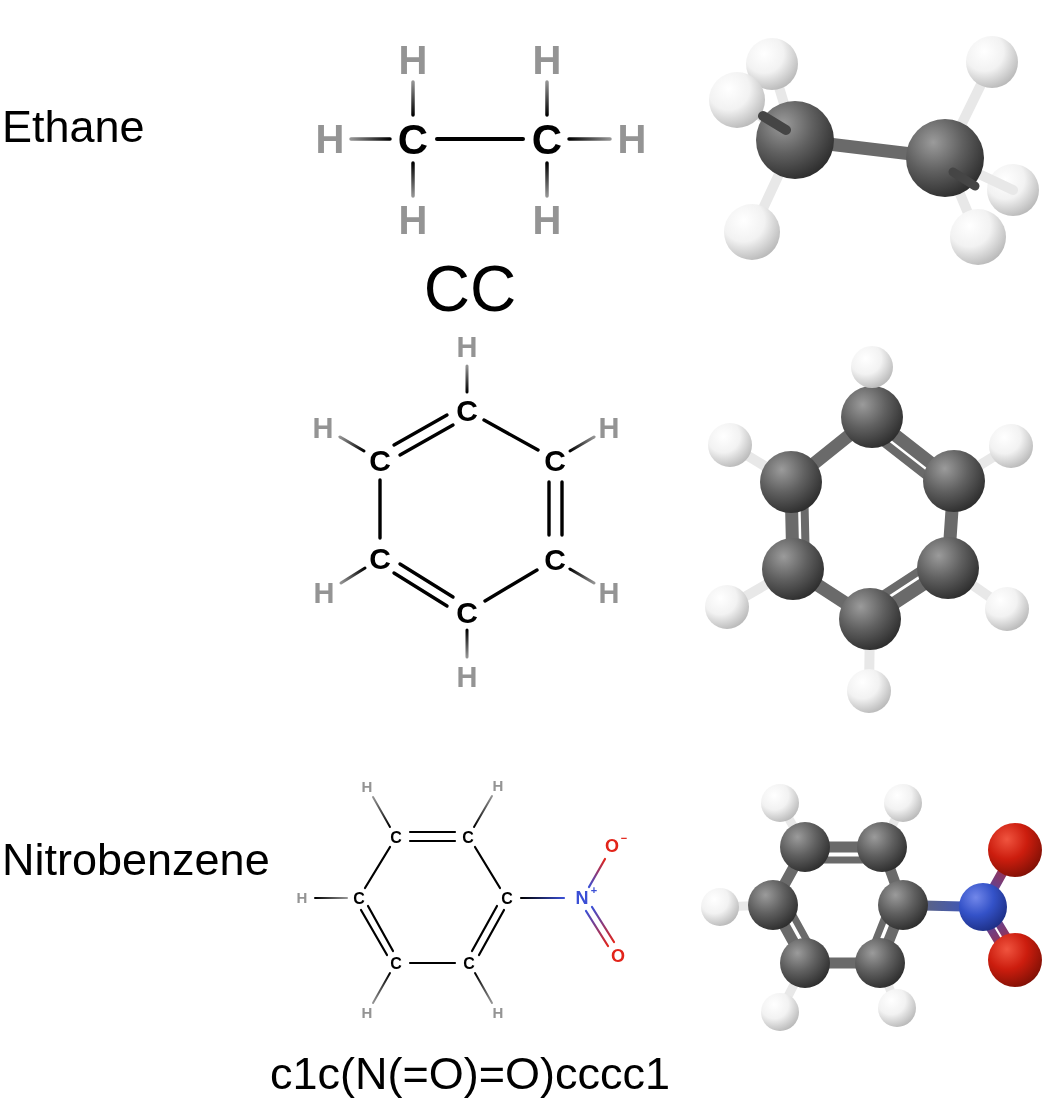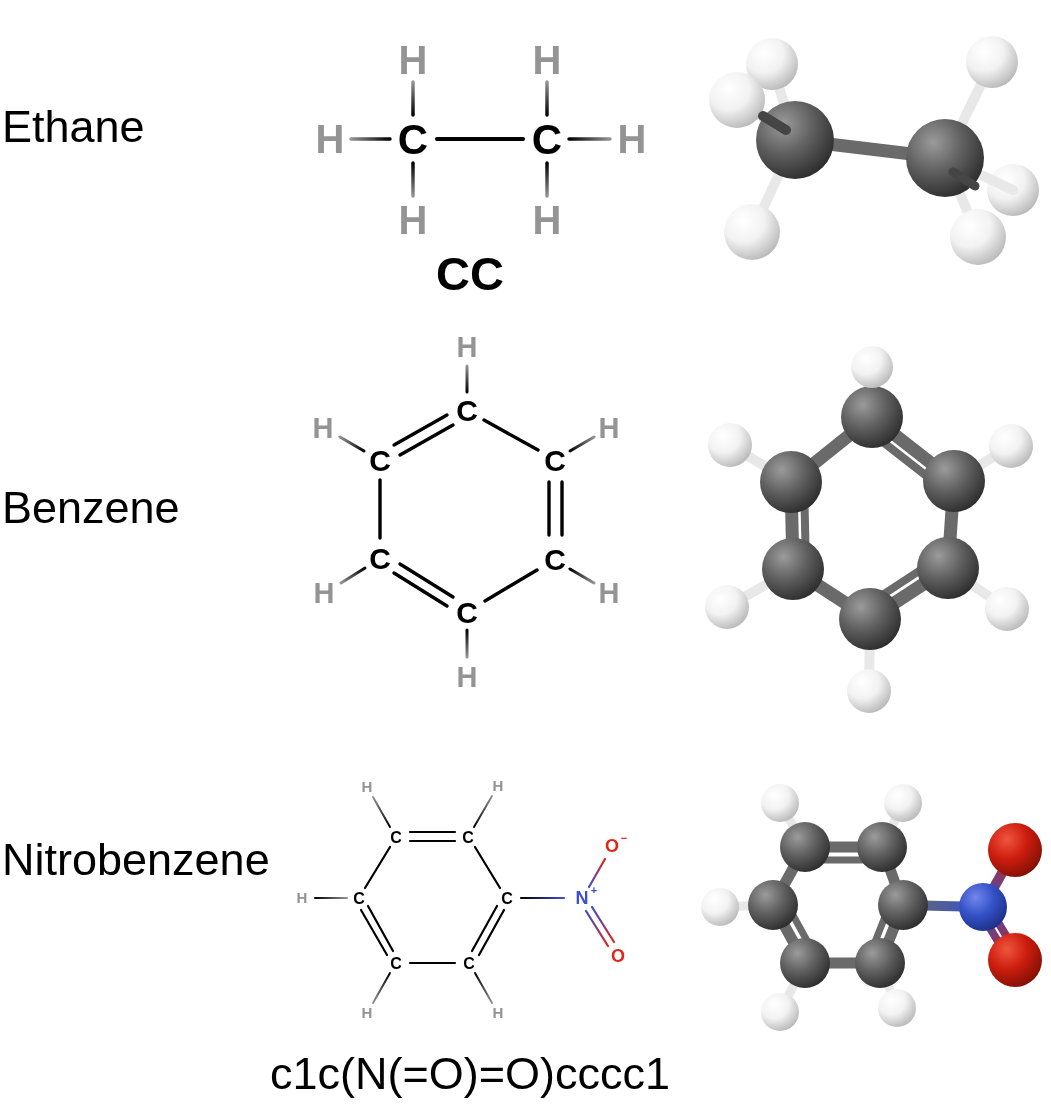--- a/index.html
+++ b/index.html
@@ -3,21 +3,21 @@
 <meta charset="utf-8">
 <style>
   html,body{margin:0;padding:0;background:#ffffff;}
   .canvas{position:relative;width:1051px;height:1108px;background:#ffffff;overflow:hidden;
           font-family:"Liberation Sans","DejaVu Sans",sans-serif;}
   .mol-name{position:absolute;left:2px;font-size:45px;line-height:1.2;color:#000;}
   #label-0{top:100px;}
   #label-1{top:481px;}
   #label-2{top:833px;}
   .smiles{position:absolute;left:240px;width:460px;text-align:center;color:#000;}
-  #smiles-0{top:246px;font-size:47px;font-weight:bold;}
+  #smiles-0{top:252px;font-size:64px;}
   #smiles-1{top:700px;font-size:43px;}
   #smiles-2{top:1048px;font-size:45px;}
   svg{position:absolute;overflow:visible;font-family:"Liberation Sans","DejaVu Sans",sans-serif;}
   #s2d-0{left:290px;top:20px;}
   #s2d-1{left:300px;top:330px;}
   #s2d-2{left:285px;top:770px;}
   #m3d-0{left:690px;top:10px;}
   #m3d-1{left:690px;top:330px;}
   #m3d-2{left:690px;top:770px;}
 </style>
@@ -106,21 +106,20 @@
       <circle cx="945" cy="158" r="39" fill="url(#s21)"></circle>
       <circle cx="772" cy="64" r="26" fill="url(#s22)"></circle>
       <circle cx="737" cy="100" r="28" fill="url(#s22)"></circle>
       <circle cx="752" cy="232" r="28" fill="url(#s22)"></circle>
       <circle cx="992" cy="62" r="26" fill="url(#s22)"></circle>
       <circle cx="978" cy="237" r="28" fill="url(#s22)"></circle>
       <line x1="786" y1="130" x2="763" y2="116" stroke="#454545" stroke-width="10" stroke-linecap="round"></line>
       <line x1="953" y1="172" x2="975" y2="186" stroke="#454545" stroke-width="9" stroke-linecap="round"></line>
     </svg>
 
-  <div class="mol-name" id="label-1">Benzene</div>
   <svg id="s2d-1" width="340" height="370" viewBox="300 330 340 370">
       <defs>
         <linearGradient id="g6" gradientUnits="userSpaceOnUse" x1="467" y1="392" x2="467" y2="366">
           <stop offset="0%" stop-color="#000000"></stop>
           <stop offset="100%" stop-color="#949494"></stop>
         </linearGradient>
         <linearGradient id="g7" gradientUnits="userSpaceOnUse" x1="570" y1="451" x2="594" y2="437">
           <stop offset="0%" stop-color="#000000"></stop>
           <stop offset="100%" stop-color="#949494"></stop>
         </linearGradient>

